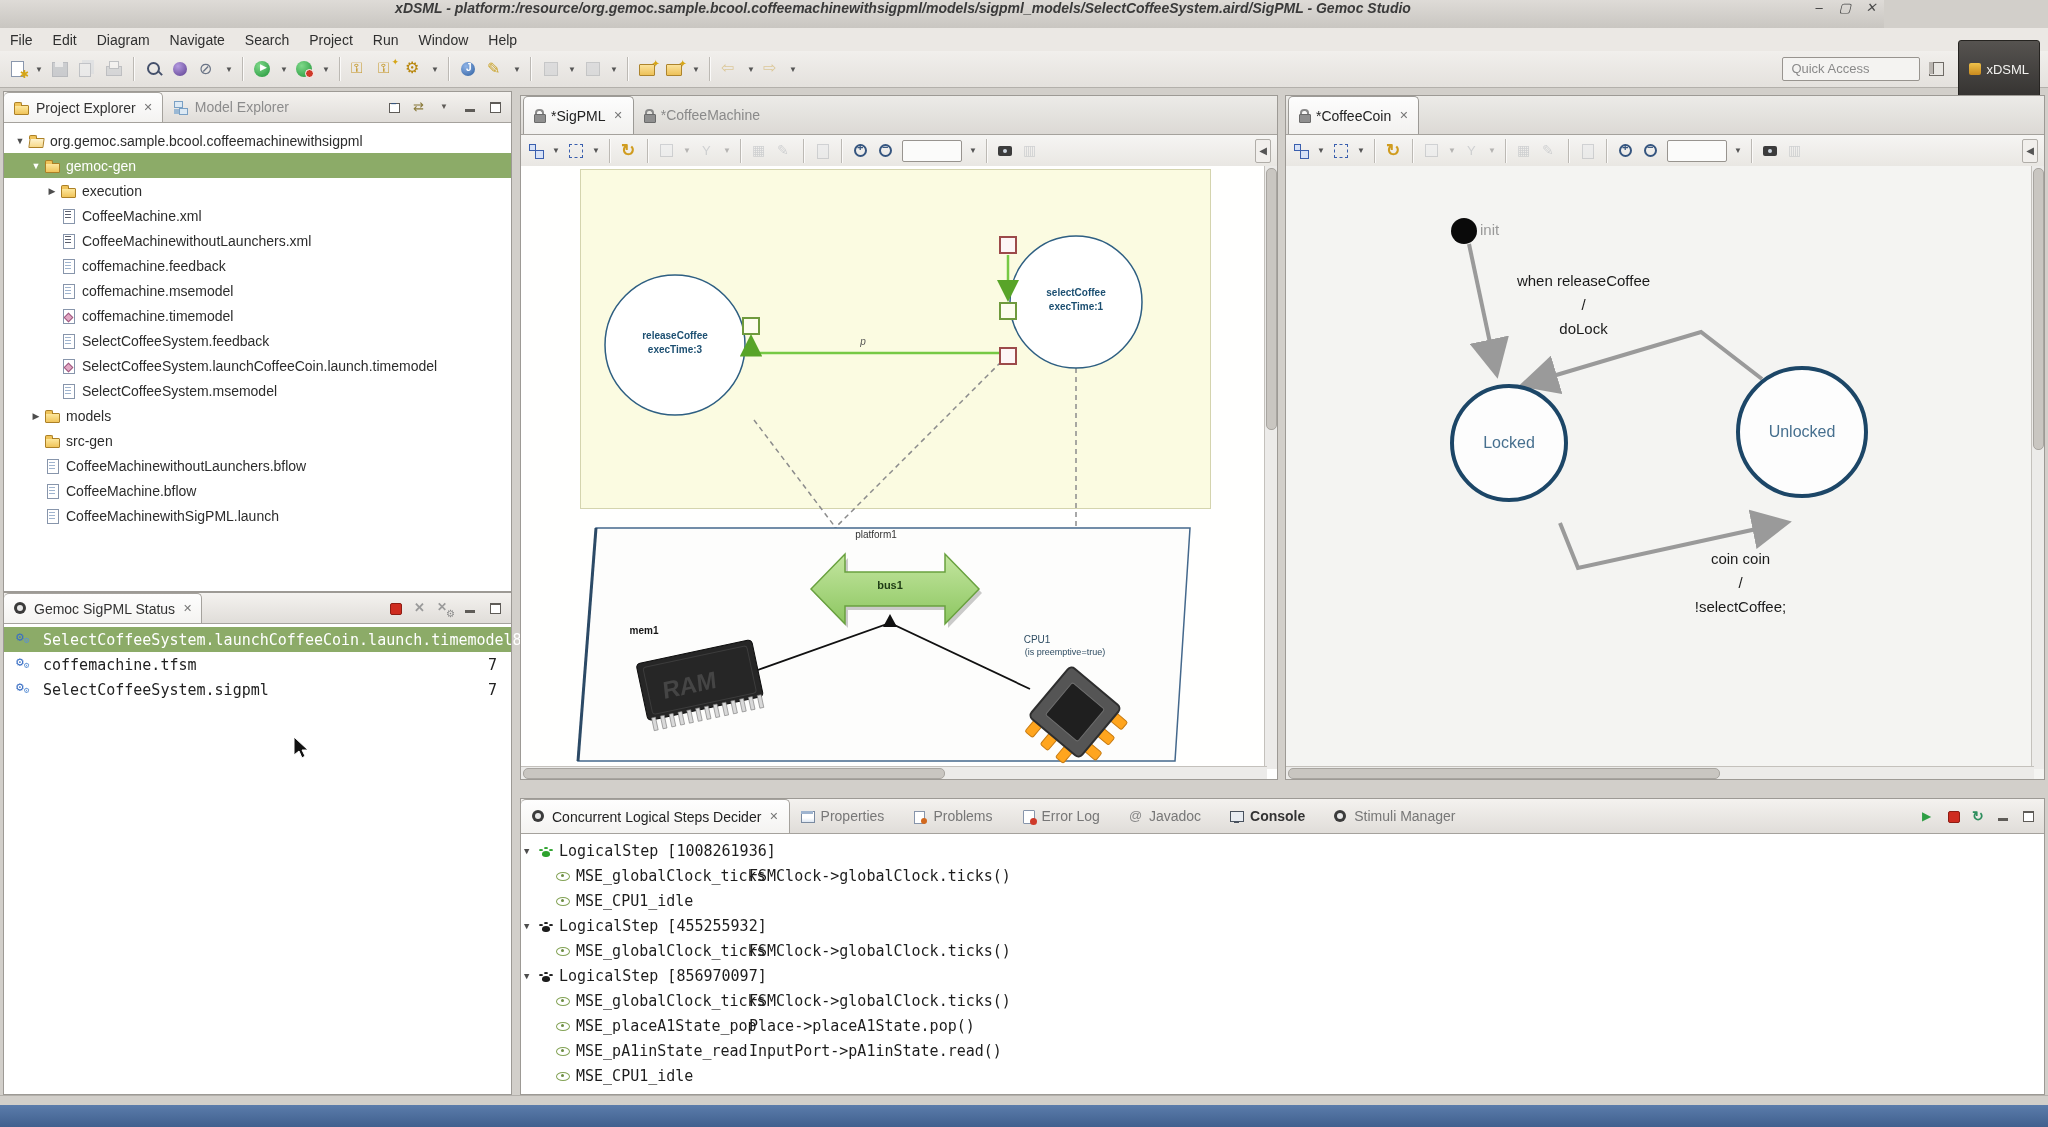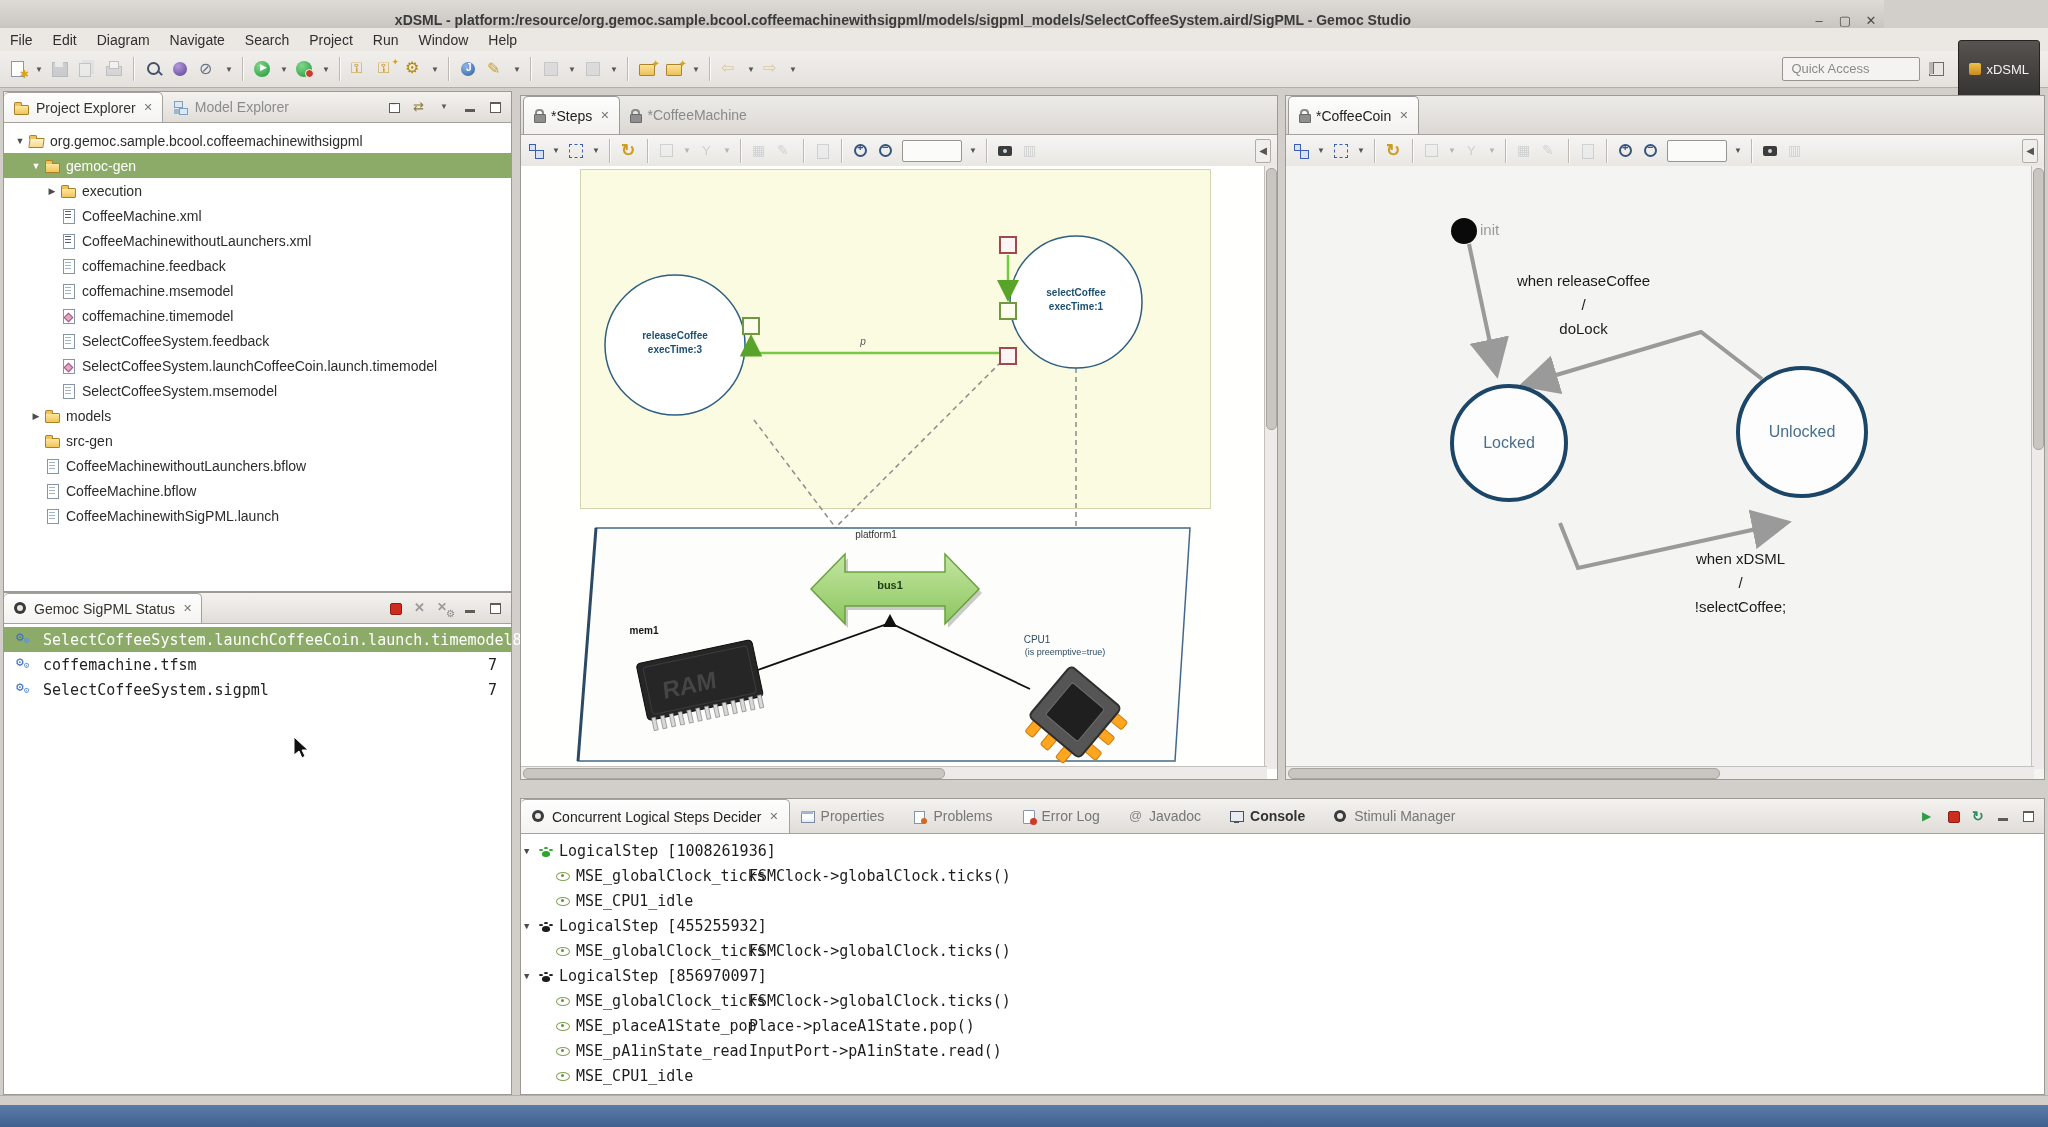--- a/index.html
+++ b/index.html
@@ -1,21 +1,21 @@
 <!DOCTYPE html>
 <html><head>
 <meta charset="utf-8">
 <style>
   html,body{margin:0;padding:0;width:2048px;height:1127px;overflow:hidden;
     font-family:"Liberation Sans",sans-serif;background:#d2cfca;}
   .mono{font-family:"DejaVu Sans Mono",monospace;}
   
   #titlebar{position:absolute;left:0;top:0;width:1884px;height:28px;
     background:linear-gradient(#dedbd7,#c9c6c1);border-bottom:1px solid #a9a6a1;
-    display:flex;align-items:flex-end;}
+    display:flex;align-items:flex-start;font-style:italic;}
   #title{flex:1;text-align:center;font-size:14px;font-weight:bold;color:#3a3a3a;
     white-space:nowrap;overflow:hidden;}
   .winbtn{width:26px;color:#4a4a4a;font-size:13px;text-align:center;cursor:default;}
   #menubar{position:absolute;left:0;top:28px;width:2048px;height:23px;background:#ebe8e4;
     display:flex;align-items:center;font-size:14px;color:#2f2f2f;}
   .menu-item{padding:2px 10px;}
   #toolbar{position:absolute;left:0;top:51px;width:2048px;height:37px;
     background:linear-gradient(#f1efec,#e4e1dd);border-bottom:1px solid #b3b0ab;
     display:flex;align-items:center;gap:7px;padding-left:8px;box-sizing:border-box;}
   .tbi{width:20px;height:20px;position:relative;display:inline-block;flex:none;}
@@ -391,21 +391,21 @@
         <span class="ename">SelectCoffeeSystem.sigpml</span>
         <span class="ecount">7</span>
       </div>
     </div>
 </div>
 
 <div class="panel" style="left:520px;top:95px;width:758px;height:685px;">
   <div class="etabbar">
     <div class="etab active">
       <span class="lockic"></span>
-      <span>*Steps</span>
+      <span>*SigPML</span>
       <span class="closex">✕</span>
     </div>
     <div class="etab">
       <span class="lockic"></span>
       <span>*CoffeeMachine</span>
     </div>
   </div>
   <div class="dtoolbar">
     <span class="dbi d-shapes"></span>
       <span class="caret">▼</span>
@@ -584,21 +584,21 @@
     </svg>
     <div class="dglabel" style="left:194px;top:55px;width:60px;text-align:left;font-size:15px;color:#999;">init</div>
     <div class="dglabel" style="left:163px;top:268px;width:120px;font-size:16px;color:#47708f;">Locked</div>
     <div class="dglabel" style="left:456px;top:257px;width:120px;font-size:16px;color:#47708f;">Unlocked</div>
     <div class="dglabel" style="left:215px;top:103px;width:165px;font-size:15px;color:#1a1a1a;line-height:24px;">
       <div>when releaseCoffee</div>
         <div>/</div>
         <div>doLock</div>
     </div>
     <div class="dglabel" style="left:372px;top:381px;width:165px;font-size:15px;color:#1a1a1a;line-height:24px;">
-      <div>when xDSML</div>
+      <div>coin coin</div>
         <div>/</div>
         <div>!selectCoffee;</div>
     </div>
     <div class="sb-v" style="right:0;top:0;height:603px;">
         <div class="thumb" style="top:2px;height:280px;"></div>
       </div>
     <div class="sb-h" style="left:0;bottom:0;width:748px;">
         <div class="thumb" style="left:2px;width:430px;"></div>
       </div>
   </div>

